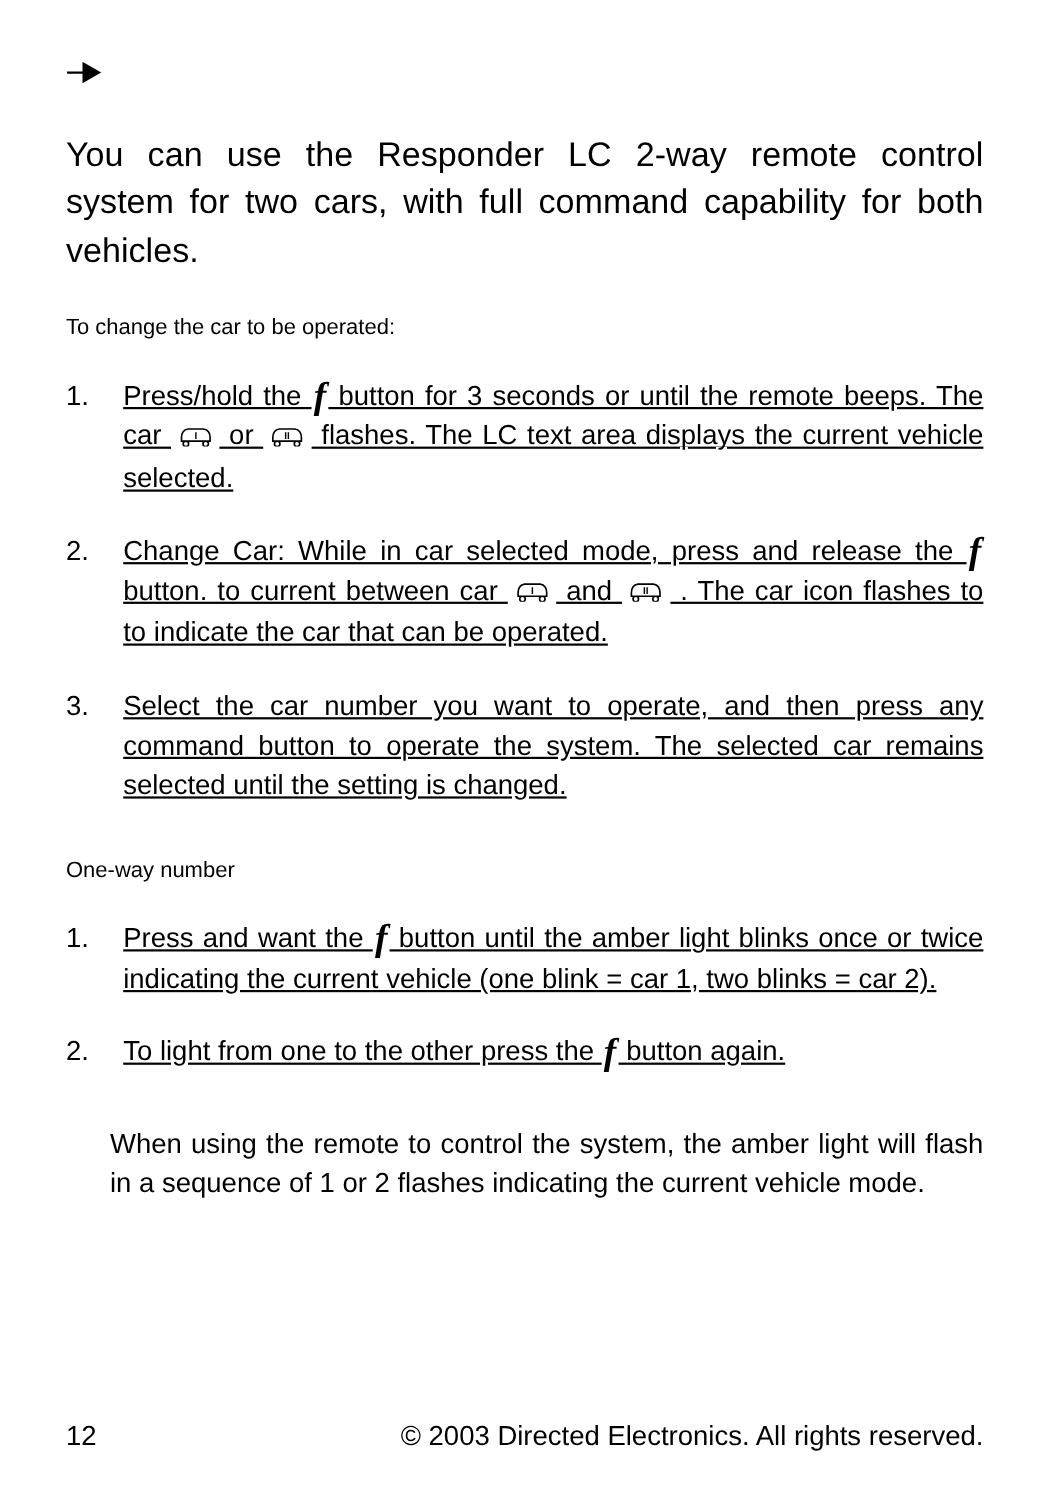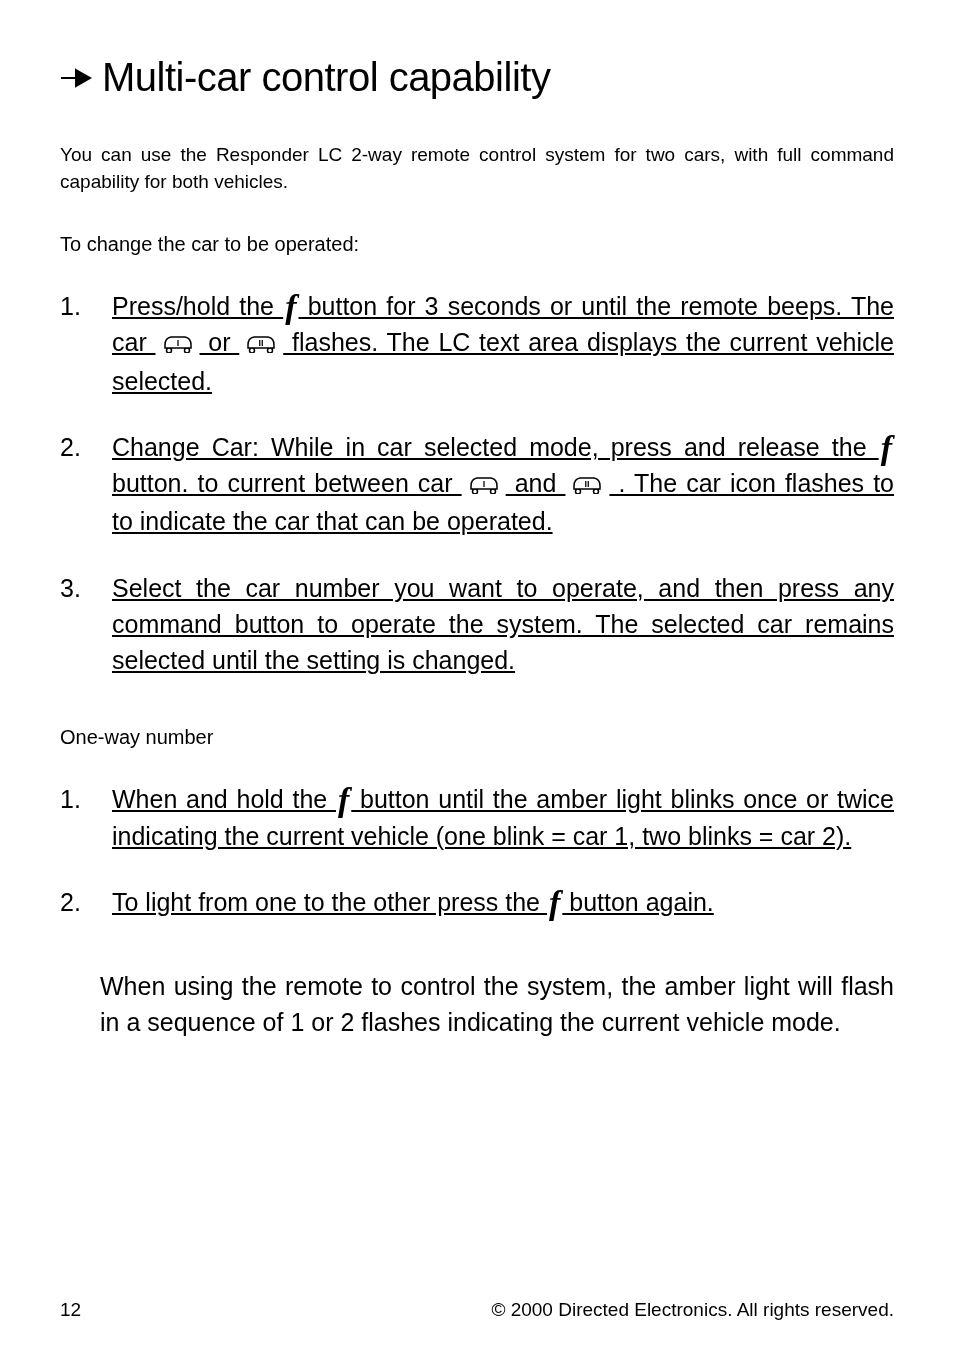--- a/index.html
+++ b/index.html
@@ -28,21 +28,21 @@
     .arrow-icon {
       display: inline-block;
       margin-right: 10px;
     }
     .arrow-icon svg {
       width: 32px;
       height: 22px;
       display: block;
     }
     .intro-para {
-      font-size: 19px;
+      font-size: 31px;
       line-height: 1.4;
       margin-bottom: 38px;
       text-align: justify;
       font-weight: 300;
     }
     .subheading-1, .subheading-2 {
       font-size: 20px;
       font-weight: 400;
       margin-bottom: 32px;
     }
@@ -96,40 +96,39 @@
       font-weight: 300;
       margin-left: 40px;
     }
     .footer {
       position: absolute;
       bottom: 38px;
       left: 60px;
       right: 60px;
       display: flex;
       justify-content: space-between;
-      font-size: 19px;
+      font-size: 25px;
       font-weight: 300;
     }
     .page-num {
       font-weight: 300;
     }
     .subheading-2 {
       margin-top: 12px;
     }
   </style>
 </head>
 <body>
 
 <h1 class="page-title">
   <span class="arrow-icon">
     <svg viewBox="0 0 32 22">
         <path d="M1 11 L24 11 M16 3 L30 11 L16 19 Z" fill="#000" stroke="#000" stroke-width="2"></path>
       </svg>
   </span>
-  <span>Multi-car control capability</span>
 </h1>
 
 <p class="intro-para">You can use the Responder LC 2-way remote control system for two cars, with full command capability for both vehicles.</p>
 
 <h2 class="subheading-1">To change the car to be operated:</h2>
 
 <ol>
   <li>
     <span class="li-num">1.</span>
     <span class="li-body">
@@ -159,29 +158,29 @@
     <span class="li-body">Select the car number you want to operate, and then press any command button to operate the system. The selected car remains selected until the setting is changed.</span>
   </li>
 </ol>
 
 <h2 class="subheading-2">One-way number</h2>
 
 <ol>
   <li>
     <span class="li-num">1.</span>
     <span class="li-body">
-      <span>When and hold the </span><span class="f-icon">f</span><span> button until the amber light blinks once or twice indicating the current vehicle (one blink = car 1, two blinks = car 2).</span>
+      <span>Press and want the </span><span class="f-icon">f</span><span> button until the amber light blinks once or twice indicating the current vehicle (one blink = car 1, two blinks = car 2).</span>
     </span>
   </li>
   <li>
     <span class="li-num">2.</span>
     <span class="li-body">
       <span>To light from one to the other press the </span><span class="f-icon">f</span><span> button again.</span>
     </span>
   </li>
 </ol>
 
 <p class="closing-para">When using the remote to control the system, the amber light will flash in a sequence of 1 or 2 flashes indicating the current vehicle mode.</p>
 
 <div class="footer">
   <span class="page-num">12</span>
-  <span>© 2000 Directed Electronics. All rights reserved.</span>
+  <span>© 2003 Directed Electronics. All rights reserved.</span>
 </div>
 
 </body></html>

